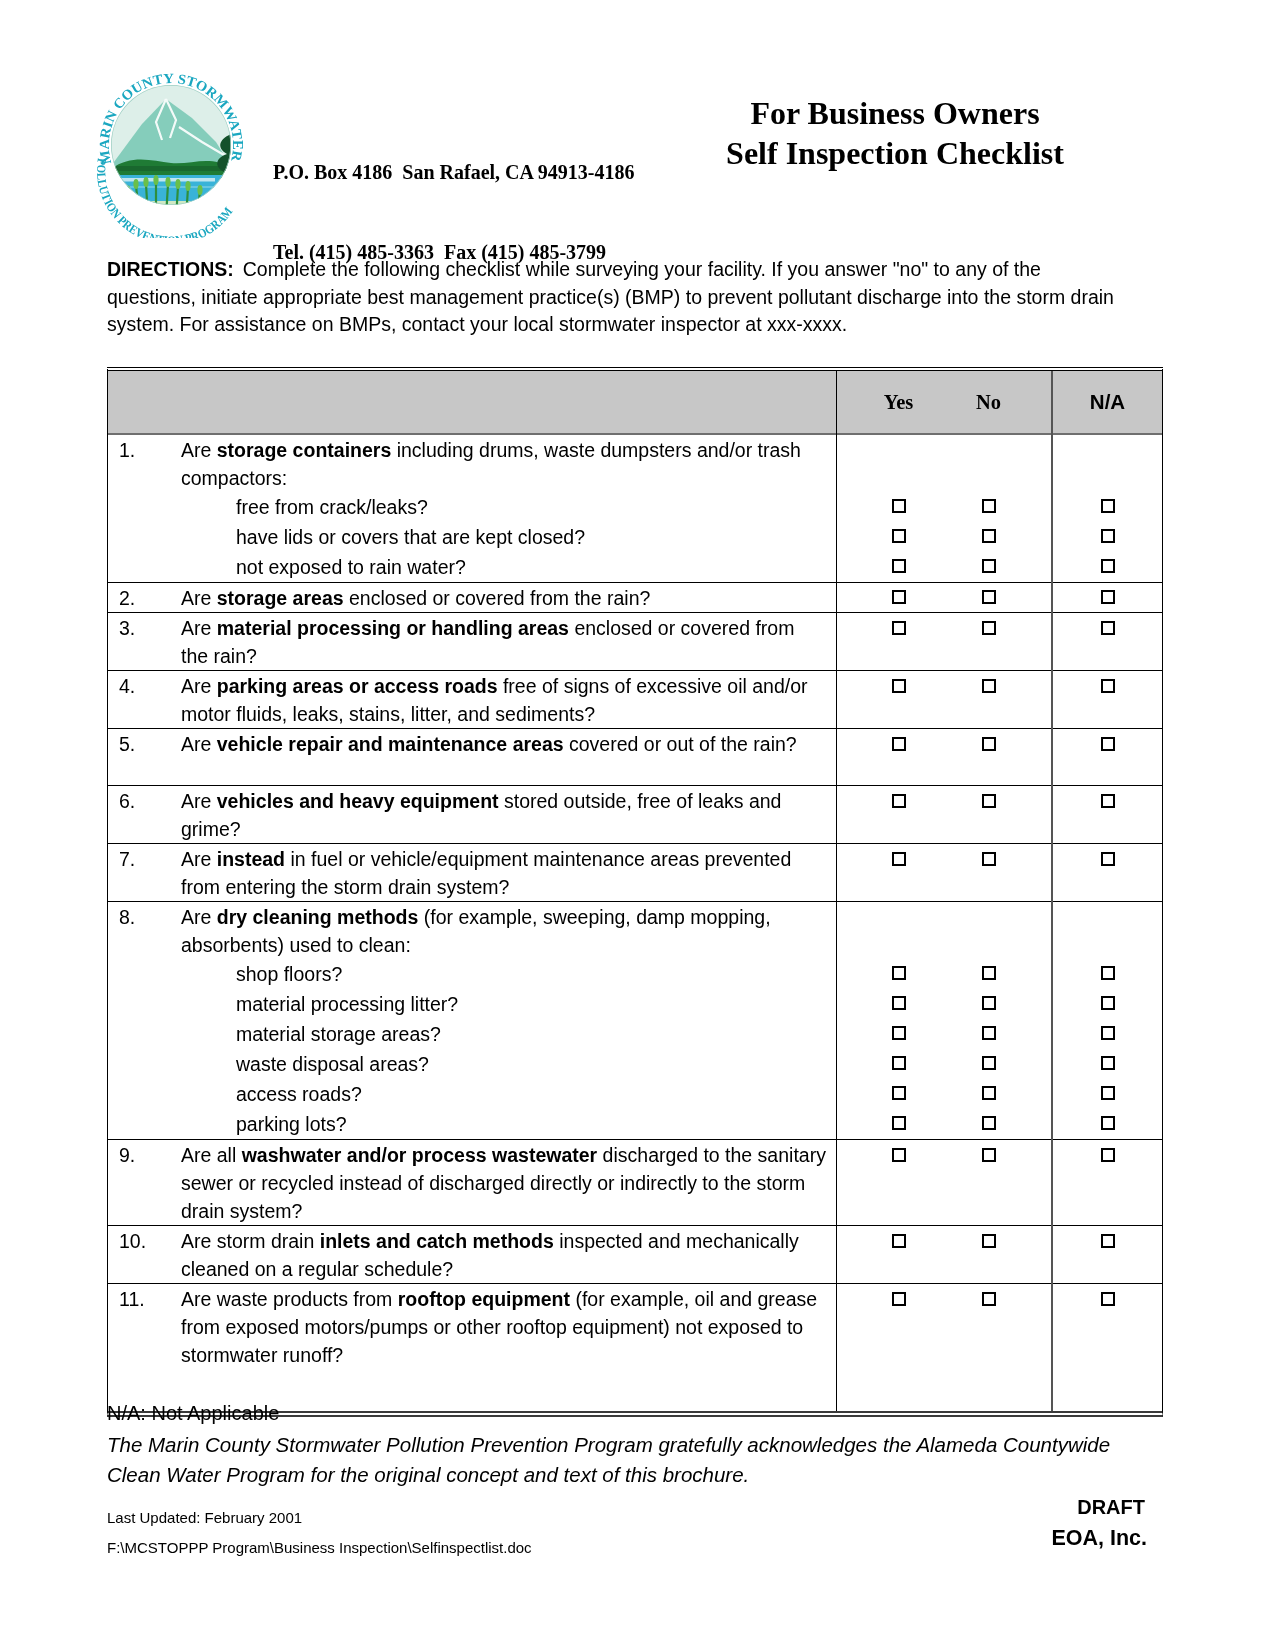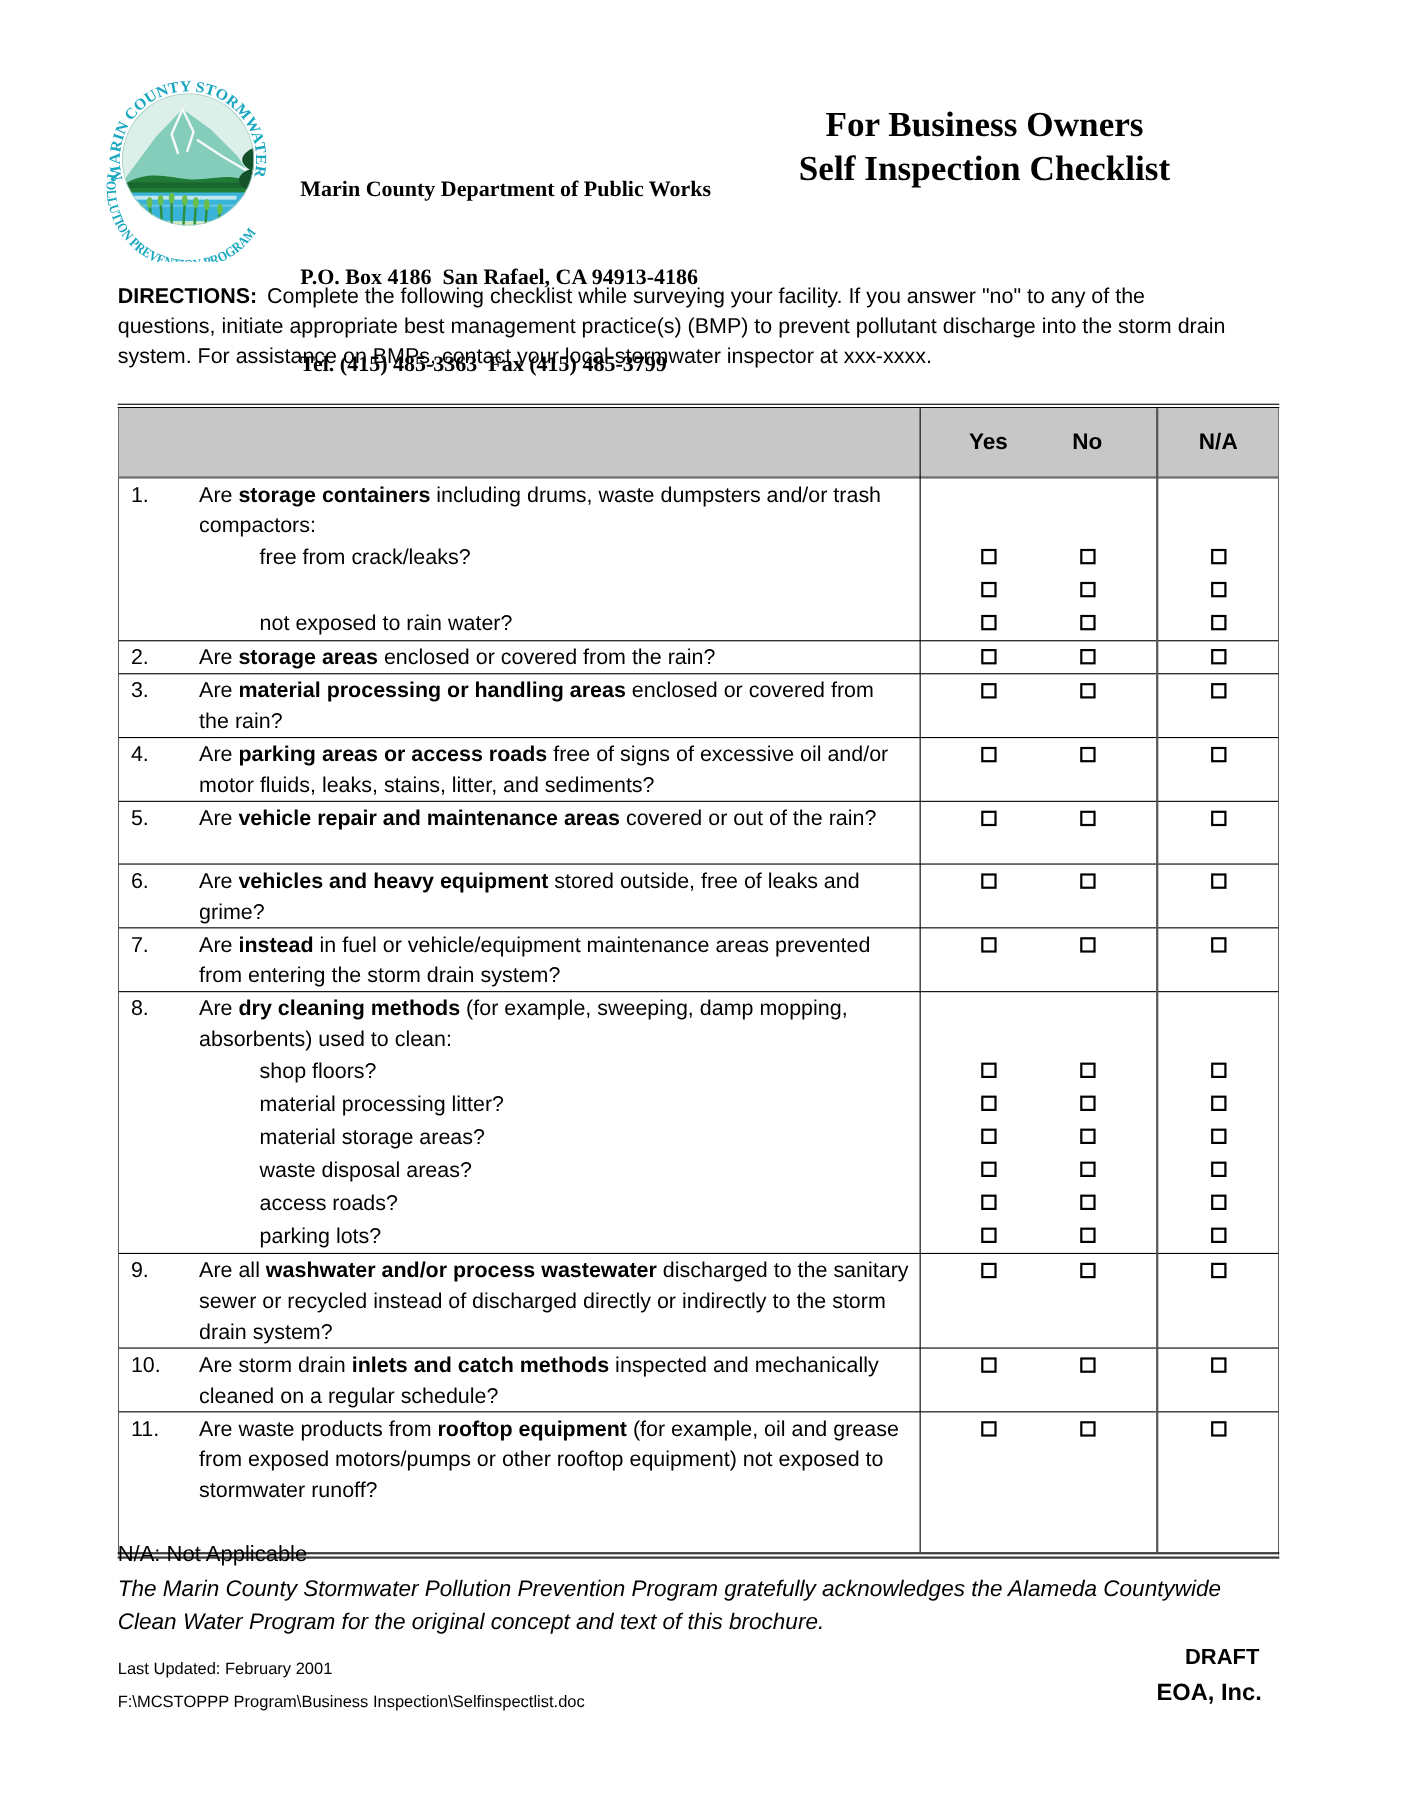--- a/index.html
+++ b/index.html
@@ -35,21 +35,21 @@
     font-size:19.5px;
   }
   .vline { position:absolute; top:0; bottom:0; width:1px; background:#000; z-index:5; }
   .vline.v1 { left:728px; }
   .vline.v2 { left:943px; width:2px; background:#555; }
   .t-head {
     display:grid; grid-template-columns:728px 215px 113px;
     height:64px; background:#c7c7c7; border-bottom:2.5px solid #6f6f6f;
     align-items:center; font-weight:bold; font-size:20.5px;
   }
-  .yn-wrap { display:flex; justify-content:center; gap:30px; }
+  .yn-wrap { display:flex; justify-content:center; gap:30px;font-family:Liberation Serif, serif; }
   .yn-wrap span { width:60px; text-align:center; }
   .na-wrap { text-align:center; }
   .t-row {
     position:relative; display:grid; grid-template-columns:728px 215px 113px;
     border-bottom:1px solid #000; align-content:start;
   }
   .t-row.last { border-bottom:none; }
   .t-row.complex { grid-template-rows:57px; grid-auto-rows:30px; }
   .qcell { display:flex; align-items:flex-start; padding-top:1px; line-height:28px; }
   .qnum { width:73px; padding-left:11px; flex:none; }
@@ -121,21 +121,20 @@
     </g>
     <text font-family="Liberation Serif, serif" font-weight="bold" font-size="14" fill="#1aa7c0">
       <textPath href="#arcTop" startOffset="0" textLength="228" lengthAdjust="spacingAndGlyphs">MARIN COUNTY STORMWATER</textPath>
     </text>
     <text font-family="Liberation Serif, serif" font-weight="bold" font-size="12.5" fill="#1aa7c0">
       <textPath href="#arcBot" startOffset="0" textLength="202" lengthAdjust="spacingAndGlyphs">POLLUTION PREVENTION PROGRAM</textPath>
     </text>
   </svg>
 
   <div class="org-block">
-    <div>Marin County Department of Public Works</div>
     <div>P.O. Box 4186  San Rafael, CA 94913-4186</div>
     <div>Tel. (415) 485-3363  Fax (415) 485-3799</div>
   </div>
 
   <div class="title-block">
     <div>For Business Owners</div>
     <div>Self Inspection Checklist</div>
   </div>
 
   <div class="directions"><span class="dir-label">DIRECTIONS:</span><span>Complete the following checklist while surveying your facility.  If you answer "no" to any of the questions, initiate appropriate best management practice(s) (BMP) to prevent pollutant discharge into the storm drain system.  For assistance on BMPs, contact your local stormwater inspector at xxx-xxxx.</span></div>
@@ -159,20 +158,21 @@
         <div class="qtext"><span>Are </span><b>storage containers</b><span> including drums, waste dumpsters and/or trash compactors:</span></div>
       </div>
       <div class="sub-text">free from crack/leaks?</div>
       <div class="yn-cell sub">
           <span class="cb"></span>
           <span class="cb"></span>
         </div>
       <div class="na-cell sub">
           <span class="cb"></span>
         </div>
+      <div class="sub-text">have lids or covers that are kept closed?</div>
       <div class="yn-cell sub">
           <span class="cb"></span>
           <span class="cb"></span>
         </div>
       <div class="na-cell sub">
           <span class="cb"></span>
         </div>
       <div class="sub-text">not exposed to rain water?</div>
       <div class="yn-cell sub">
           <span class="cb"></span>

